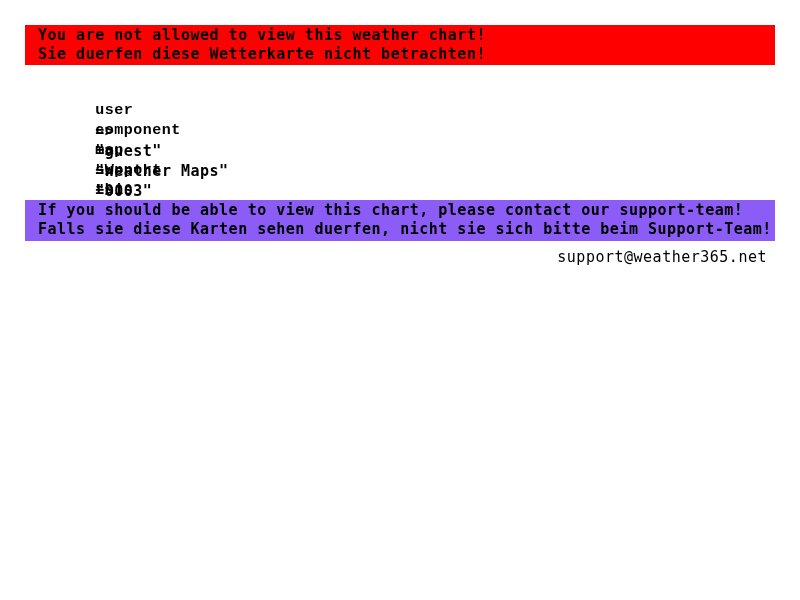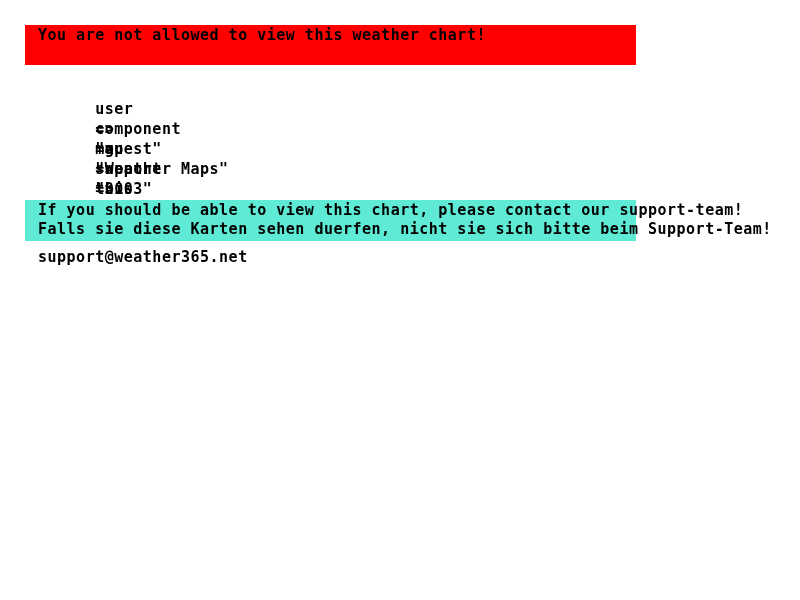--- a/index.html
+++ b/index.html
@@ -10,64 +10,65 @@
     font-size: 15px;
     color: #000000;
     position: relative;
     overflow: hidden;
   }
   .page { position: absolute; inset: 0; background: #ffffff; }
 
   .banner {
     position: absolute;
     left: 25px;
-    width: 611px;
+    width: 750px;
     padding: 1px 0 0 13px;
     line-height: 19px;
     font-weight: bold;
     letter-spacing: 0.5px;
   }
   .banner-red  { top: 25px;  height: 40px; }
   .banner-green{ top: 200px; height: 41px; }
   .banner .line { display: block; white-space: pre; }
 
   .kv-block {
     position: absolute;
     left: 38px;
     top: 79px;
     line-height: 20px;
     font-weight: bold;
     letter-spacing: 0.5px;
   }
   .kv-row { display: block; height: 20px; white-space: pre; }
-  .kv-key   { display: inline-block; width: 90px; }
+  .kv-key   { display: inline-block; width: 90px; font-family: Liberation Mono, monospace; }
   .kv-arrow { display: inline-block; width: 27px; }
   .kv-value { display: inline; }
 
   .footer-row {
     position: absolute;
     left: 38px;
     right: 33px;
     top: 247px;
     line-height: 20px;
     display: flex;
-    justify-content: flex-start;
-    font-weight: bold;
+    justify-content: flex-end;
+    font-weight: normal;
     letter-spacing: 0.5px;
     white-space: pre;
     gap: 15px;
   }
 </style>
 </head>
 <body>
 
 <div class="page">
 
   <div class="banner banner-red" style="background:#ff0000;">
     <span class="line">You are not allowed to view this weather chart!</span>
+    <span class="line">Sie duerfen diese Wetterkarte nicht betrachten!</span>
   </div>
 
   <div class="kv-block">
     <span class="kv-row">
       <span class="kv-key">user</span>
       <span class="kv-arrow">=&gt;</span>
       <span class="kv-value">"guest"</span>
     </span>
     <span class="kv-row">
       <span class="kv-key">component</span>
@@ -84,21 +85,21 @@
       <span class="kv-arrow">=&gt;</span>
       <span class="kv-value">"1000-500-schichtdicke"</span>
     </span>
     <span class="kv-row">
       <span class="kv-key">this</span>
       <span class="kv-arrow">=&gt;</span>
       <span class="kv-value">"56"</span>
     </span>
   </div>
 
-  <div class="banner banner-green" style="background:#5eead4;">
+  <div class="banner banner-green" style="background:#8b5cf6;">
     <span class="line">If you should be able to view this chart, please contact our support-team!</span>
     <span class="line">Falls sie diese Karten sehen duerfen, nicht sie sich bitte beim Support-Team!</span>
   </div>
 
   <div class="footer-row">
     <span>support@weather365.net</span>
   </div>
 
 </div>
 

